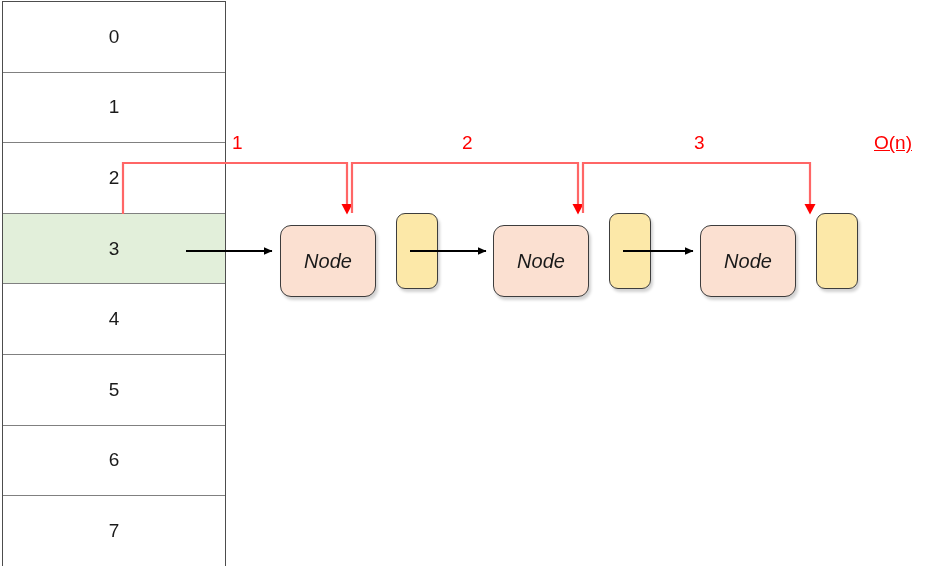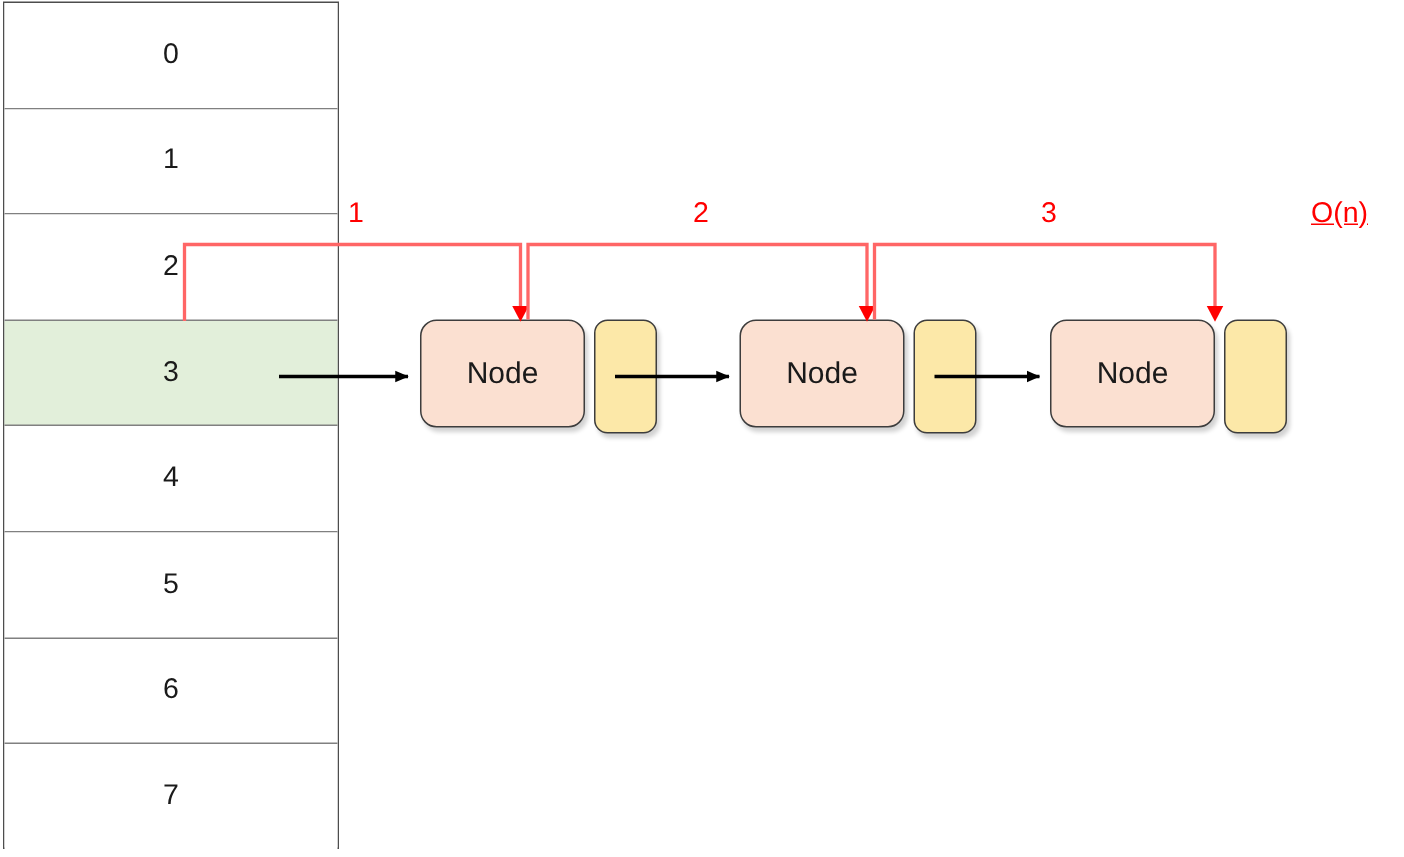--- a/index.html
+++ b/index.html
@@ -45,33 +45,34 @@
   }
   
   .node-group {
     position: absolute;
     top: 213px;
     height: 76px;
   }
   .node-box {
     position: absolute;
     left: 0;
-    top: 0;
-    width: 110px;
+    top: 12px;
+    width: 96px;
     height: 72px;
     background: #fbe0d1;
     border: 1.5px solid #3d3d3d;
     border-radius: 11px;
     box-sizing: border-box;
     display: flex;
     align-items: center;
     justify-content: center;
     font-size: 20px;
     color: #1a1a1a;
     box-shadow: 2px 3px 3px rgba(0,0,0,0.18);
+    font-style: italic;
   }
   .ptr-box {
     position: absolute;
     left: 116px;
     top: 0;
     width: 42px;
     height: 76px;
     background: #fce8a8;
     border: 1.5px solid #3d3d3d;
     border-radius: 9px;

